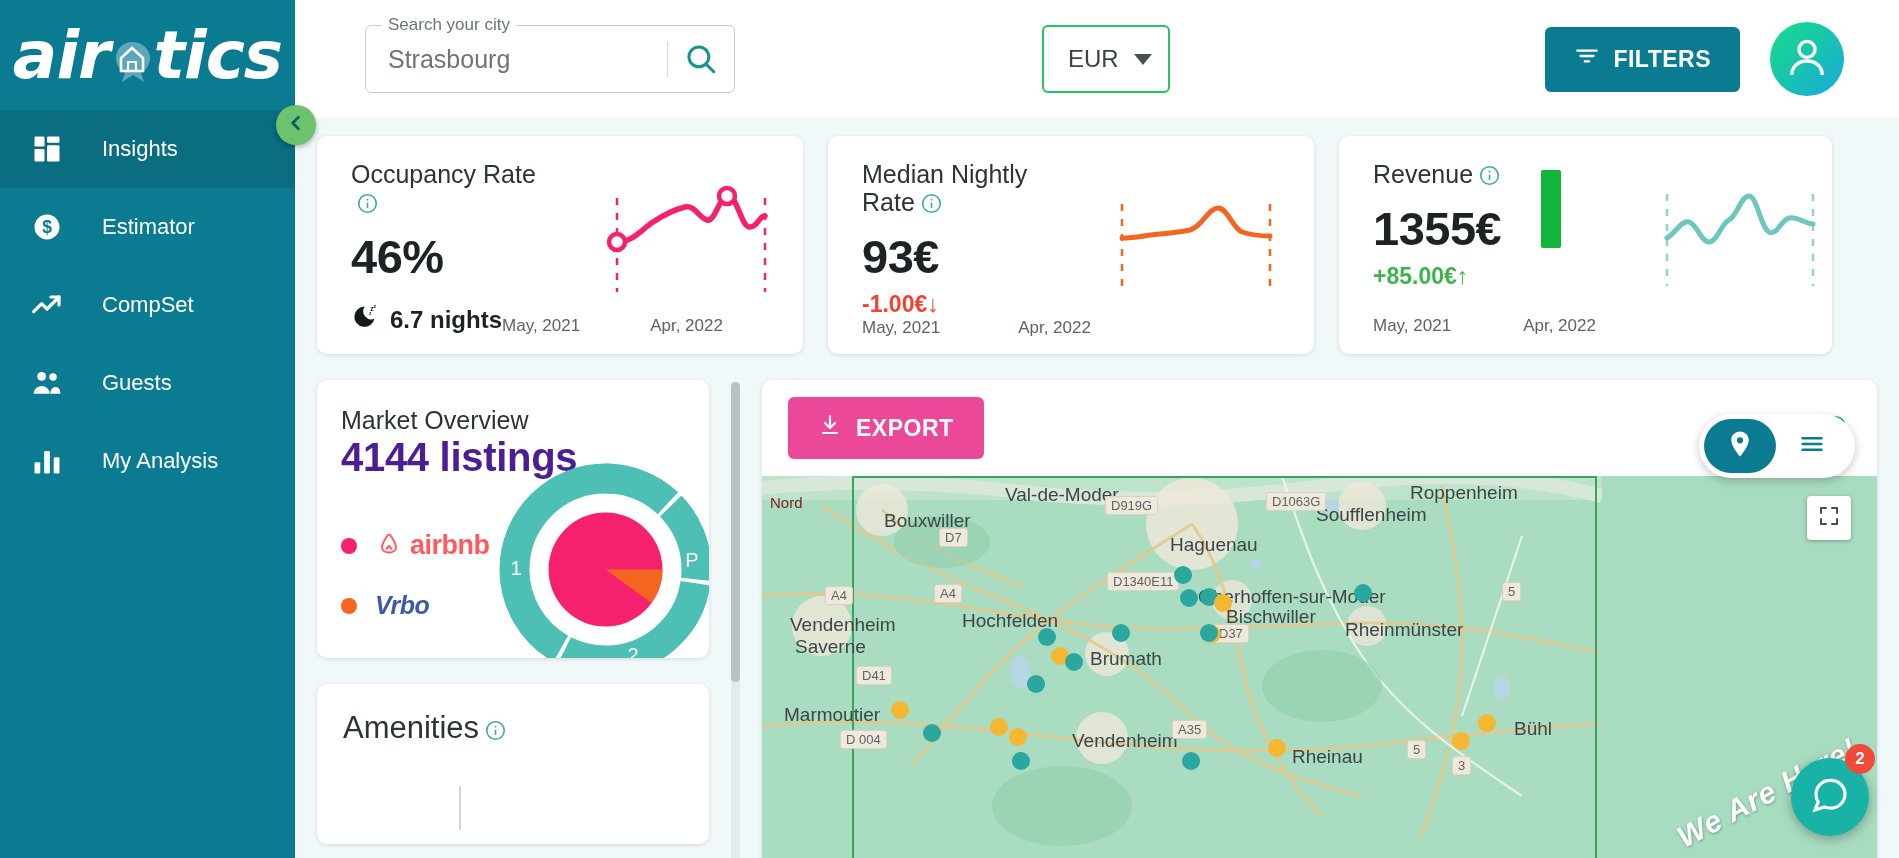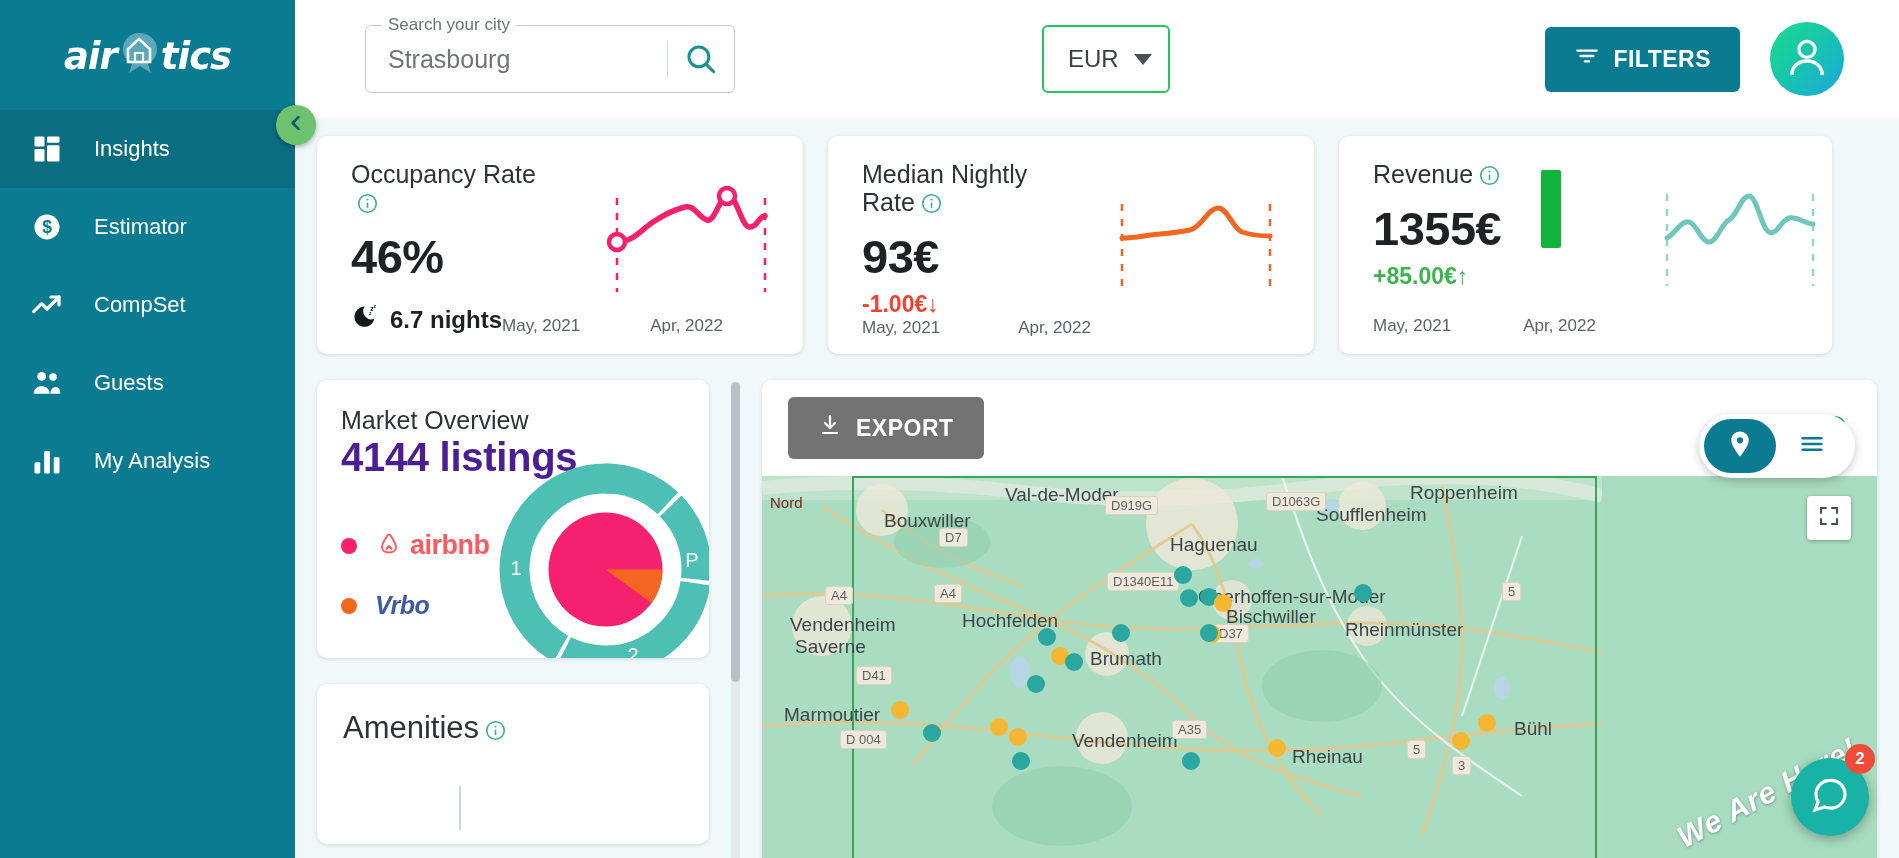--- a/index.html
+++ b/index.html
@@ -16,31 +16,31 @@
     width: 295px; height: 858px;
     background: #0b7b92;
     flex: 0 0 295px;
     position: relative;
     z-index: 30;
   }
   .logo-wrap {
     height: 110px; display: flex; align-items: center; justify-content: center;
   }
   .logo {
-    font-size: 37px; font-weight: bold; font-style: italic;
+    font-size: 66px; font-weight: bold; font-style: italic;
     color: #ffffff; letter-spacing: -1px; position: relative;
     font-family: "DejaVu Sans", sans-serif;
   }
   .logo .mark {
     display: inline-block; position: relative; width: 44px; height: 44px;
     vertical-align: -8px;
   }
   .logo .mark svg { position: absolute; top: -4px; left: -2px; }
   .nav-item {
-    display: flex; align-items: center; gap: 30px;
+    display: flex; align-items: center; gap: 38px;
     height: 78px; padding-left: 30px;
     color: #ffffff; font-size: 22px; cursor: pointer;
   }
   .nav-item.active { background: #0a6d81; }
   .nav-ico { width: 34px; height: 34px; display: flex; align-items: center; justify-content: center; flex: 0 0 34px;}
   .nav-ico svg { display: block; }
 
   .collapse-btn {
     position: absolute; top: 105px; left: 276px;
     width: 40px; height: 40px; border-radius: 50%;
@@ -147,21 +147,21 @@
   .vscroll {
     width: 9px; background: #e5eaec; border-radius: 5px;
     margin-top: 2px; position: relative; flex: 0 0 9px;
   }
   .vscroll .thumb { position: absolute; top: 0; left: 0; width: 9px; height: 300px; background: #b9c1c5; border-radius: 5px; }
 
   
   .map-card { flex: 1; height: 516px; position: relative; overflow: hidden; }
   .map-head { height: 96px; display: flex; align-items: center; padding: 0 0 0 26px; }
   .export-btn {
-    height: 62px; background: #737373; color: #fff; border-radius: 6px;
+    height: 62px; background: #ec4899; color: #fff; border-radius: 6px;
     display: flex; align-items: center; gap: 14px; padding: 0 30px;
     font-size: 23px; font-weight: bold; letter-spacing: .5px; cursor: pointer;
   }
   .map-head-right { margin-left: auto; display: flex; align-items: center; gap: 22px; padding-right: 30px;}
   .toggle-pill {
     position: absolute; right: 22px; top: 34px;
     width: 156px; height: 64px; border-radius: 34px; background: #fff;
     box-shadow: 0 3px 10px rgba(0,0,0,.22);
     display: flex; align-items: center; padding: 5px; z-index: 15;
   }

